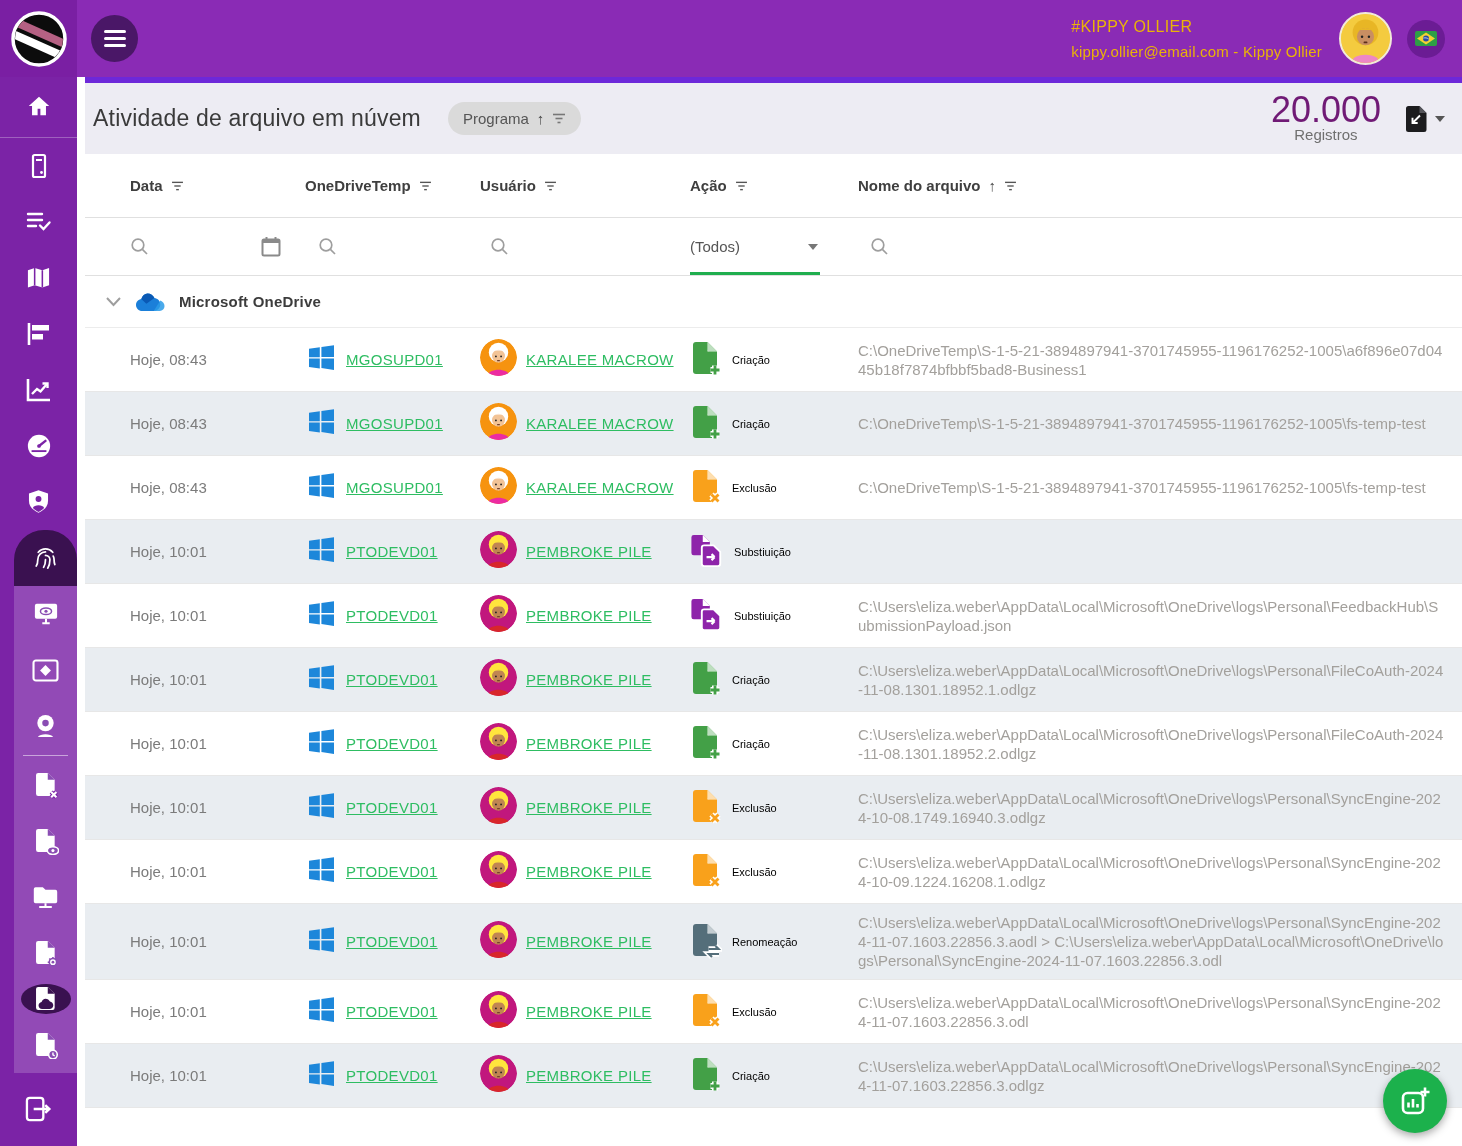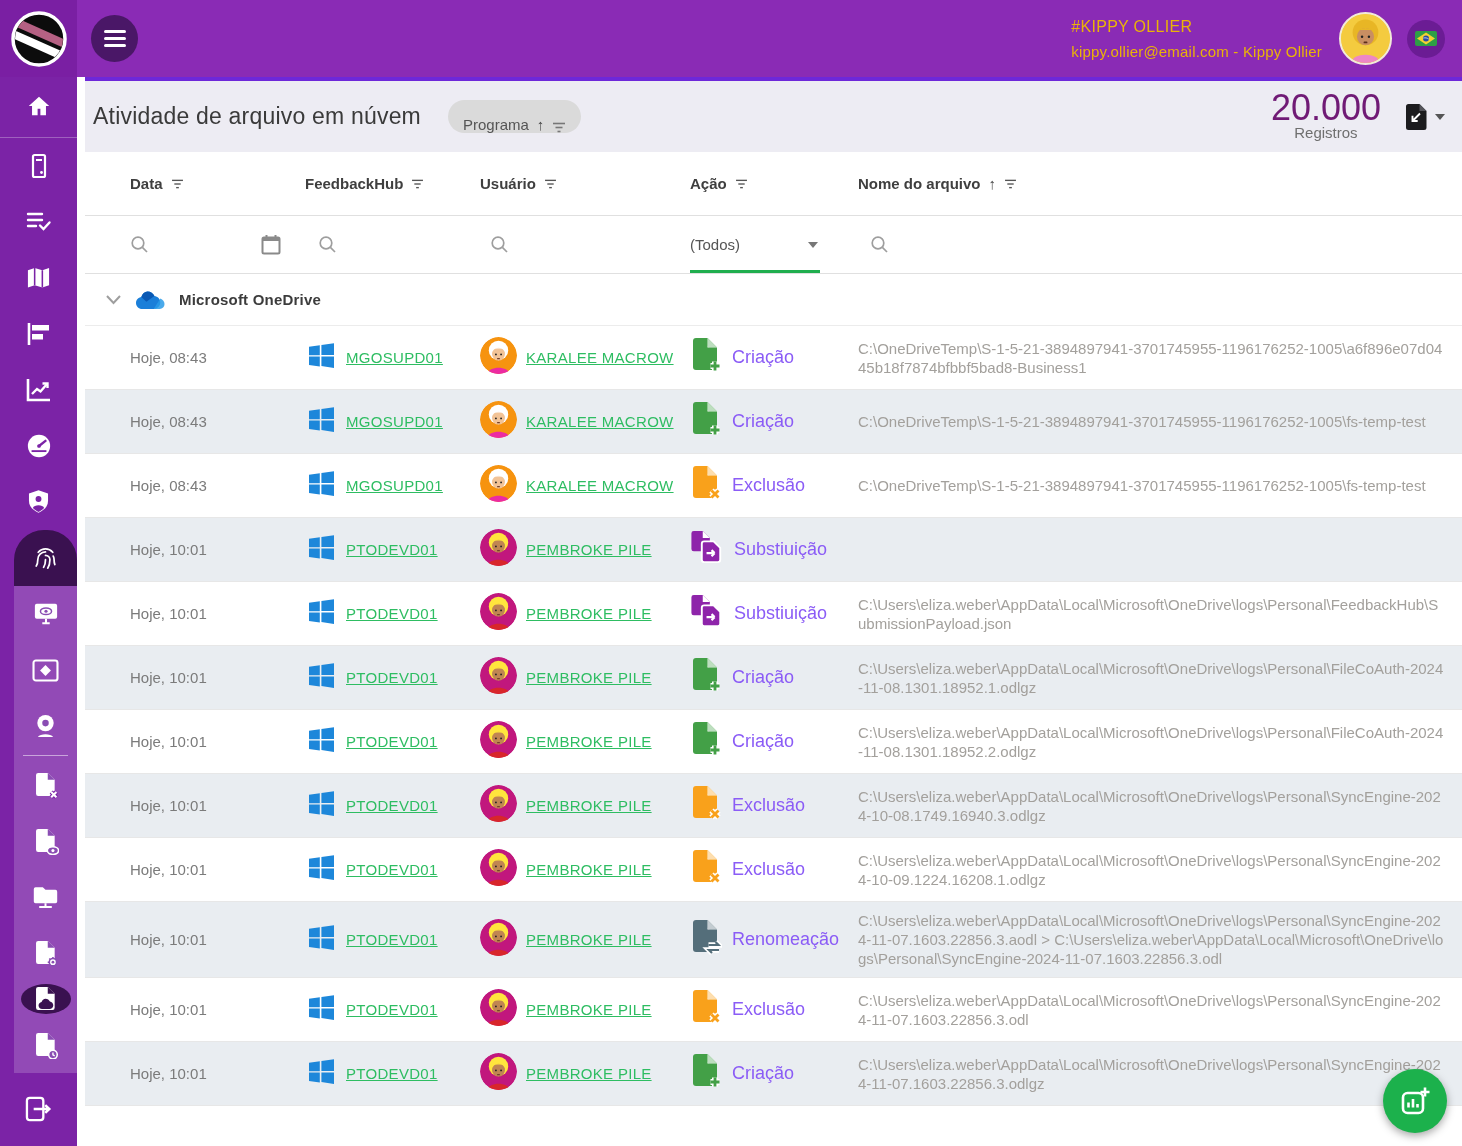--- a/index.html
+++ b/index.html
@@ -22,24 +22,24 @@
   .main { flex:1; display:flex; flex-direction:column; position:relative; background:#fff; overflow:hidden; }
   .topbar { height:77px; flex:0 0 77px; background:#8a2bb5; display:flex; align-items:center; padding:0 17px 0 14px; }
   .hamburger { width:47px; height:47px; border-radius:50%; background:#4a1767; border:none; display:flex; flex-direction:column; align-items:center; justify-content:center; gap:4px; cursor:pointer; }
   .hamburger span { width:22px; height:3px; background:#fff; border-radius:2px; }
   .user-block { margin-left:auto; color:#eab308; text-align:left; }
   .user-name { font-size:16px; margin-bottom:7px; letter-spacing:.3px; }
   .user-email { font-size:15px; letter-spacing:.2px; }
   .avatar-lg { width:53px; height:53px; border-radius:50%; margin:0 15px 0 17px; border:2px solid #f2ead9; overflow:hidden; flex:0 0 53px; cursor:pointer; background:#f4cb3f; }
   .flag-btn { width:38px; height:38px; border-radius:50%; background:#6b1c94; border:none; display:flex; align-items:center; justify-content:center; cursor:pointer; }
 
-  .content { flex:1; margin-left:8px; display:flex; flex-direction:column; overflow:hidden; background:#fff; border-top:4px solid #6d28d9; }
+  .content { flex:1; margin-left:8px; display:flex; flex-direction:column; overflow:hidden; background:#fff; border-top:6px solid #6d28d9; }
   .content-header { height:71px; flex:0 0 71px; background:#edecf3; display:flex; align-items:center; padding:0 17px 0 8px; }
   .page-title { font-size:23px; font-weight:400; color:#3a3a3a; letter-spacing:.2px; }
-  .chip { margin-left:27px; background:#dadada; border:none; border-radius:17px; height:33px; padding:0 15px; font-size:15px; color:#555; display:flex; align-items:flex-end; gap:8px; cursor:pointer; font-family:inherit; }
+  .chip { margin-left:27px; background:#dadada; border:none; border-radius:17px; height:33px; padding:0 15px; font-size:15px; color:#555; display:flex; align-items:center; gap:8px; cursor:pointer; font-family:inherit; }
   .records { margin-left:auto; display:flex; flex-direction:column; align-items:center; }
   .records-value { font-size:36px; color:#701a75; line-height:32px; }
   .records-label { font-size:15px; color:#6f6f6f; }
   .export { margin-left:24px; display:flex; align-items:center; gap:7px; background:none; border:none; cursor:pointer; }
   .caret { width:0; height:0; border-left:5px solid transparent; border-right:5px solid transparent; border-top:6px solid #555; }
 
   
   .table { flex:1; overflow:hidden; display:flex; flex-direction:column; background:#fff; }
   .grid-cols { display:grid; grid-template-columns:220px 175px 210px 168px 1fr; align-items:center; }
   .thead { height:64px; flex:0 0 64px; border-bottom:1px solid #e0e0e0; }
@@ -59,21 +59,21 @@
 
   .group-row { height:52px; flex:0 0 52px; display:flex; align-items:center; gap:13px; padding-left:20px; border-bottom:1px solid #ececec; }
   .group-label { font-size:15px; font-weight:bold; color:#3c3c3c; letter-spacing:.2px; }
 
   .rows { flex:1; overflow:hidden; }
   .row { min-height:64px; border-bottom:1px solid #e7e7e7; background:#fff; }
   .row.alt { background:#e9edf1; }
   .cell-date { padding-left:45px; font-size:15px; color:#7b7b7b; }
   .cell-device { display:flex; align-items:center; gap:11px; padding-left:3px; }
   .cell-user { display:flex; align-items:center; gap:9px; }
-  .cell-action { display:flex; align-items:center; gap:10px; font-size:18px; color:#8b5cf6; }
+  .cell-action { display:flex; align-items:center; gap:10px; font-size:11px; color:#000000; }
   .cell-file { font-size:15px; color:#a3a09c; line-height:19px; padding:9px 16px 9px 0; word-break:break-all; }
   .green-link { color:#2ebd62; text-decoration:underline; font-size:15px; letter-spacing:.3px; cursor:pointer; }
 
   .fab { position:absolute; right:15px; bottom:13px; width:64px; height:64px; border-radius:50%; background:#1cb14c; border:none; display:flex; align-items:center; justify-content:center; box-shadow:0 3px 9px rgba(0,0,0,.35); cursor:pointer; }
 </style>
 </head>
 <body>
 
 <div class="app">
 
@@ -316,21 +316,21 @@
             <span>Data</span>
             <svg width="13" height="10" viewBox="0 0 14 11">
                 <g stroke="#555" stroke-width="1.5">
                   <line x1="1" y1="1.5" x2="13" y2="1.5"></line>
                   <line x1="3.5" y1="5.5" x2="10.5" y2="5.5"></line>
                   <line x1="5.5" y1="9.5" x2="8.5" y2="9.5"></line>
                 </g>
               </svg>
           </div>
           <div class="th">
-            <span>FeedbackHub</span>
+            <span>OneDriveTemp</span>
             <svg width="13" height="10" viewBox="0 0 14 11">
                 <g stroke="#555" stroke-width="1.5">
                   <line x1="1" y1="1.5" x2="13" y2="1.5"></line>
                   <line x1="3.5" y1="5.5" x2="10.5" y2="5.5"></line>
                   <line x1="5.5" y1="9.5" x2="8.5" y2="9.5"></line>
                 </g>
               </svg>
           </div>
           <div class="th">
             <span>Usuário</span>

